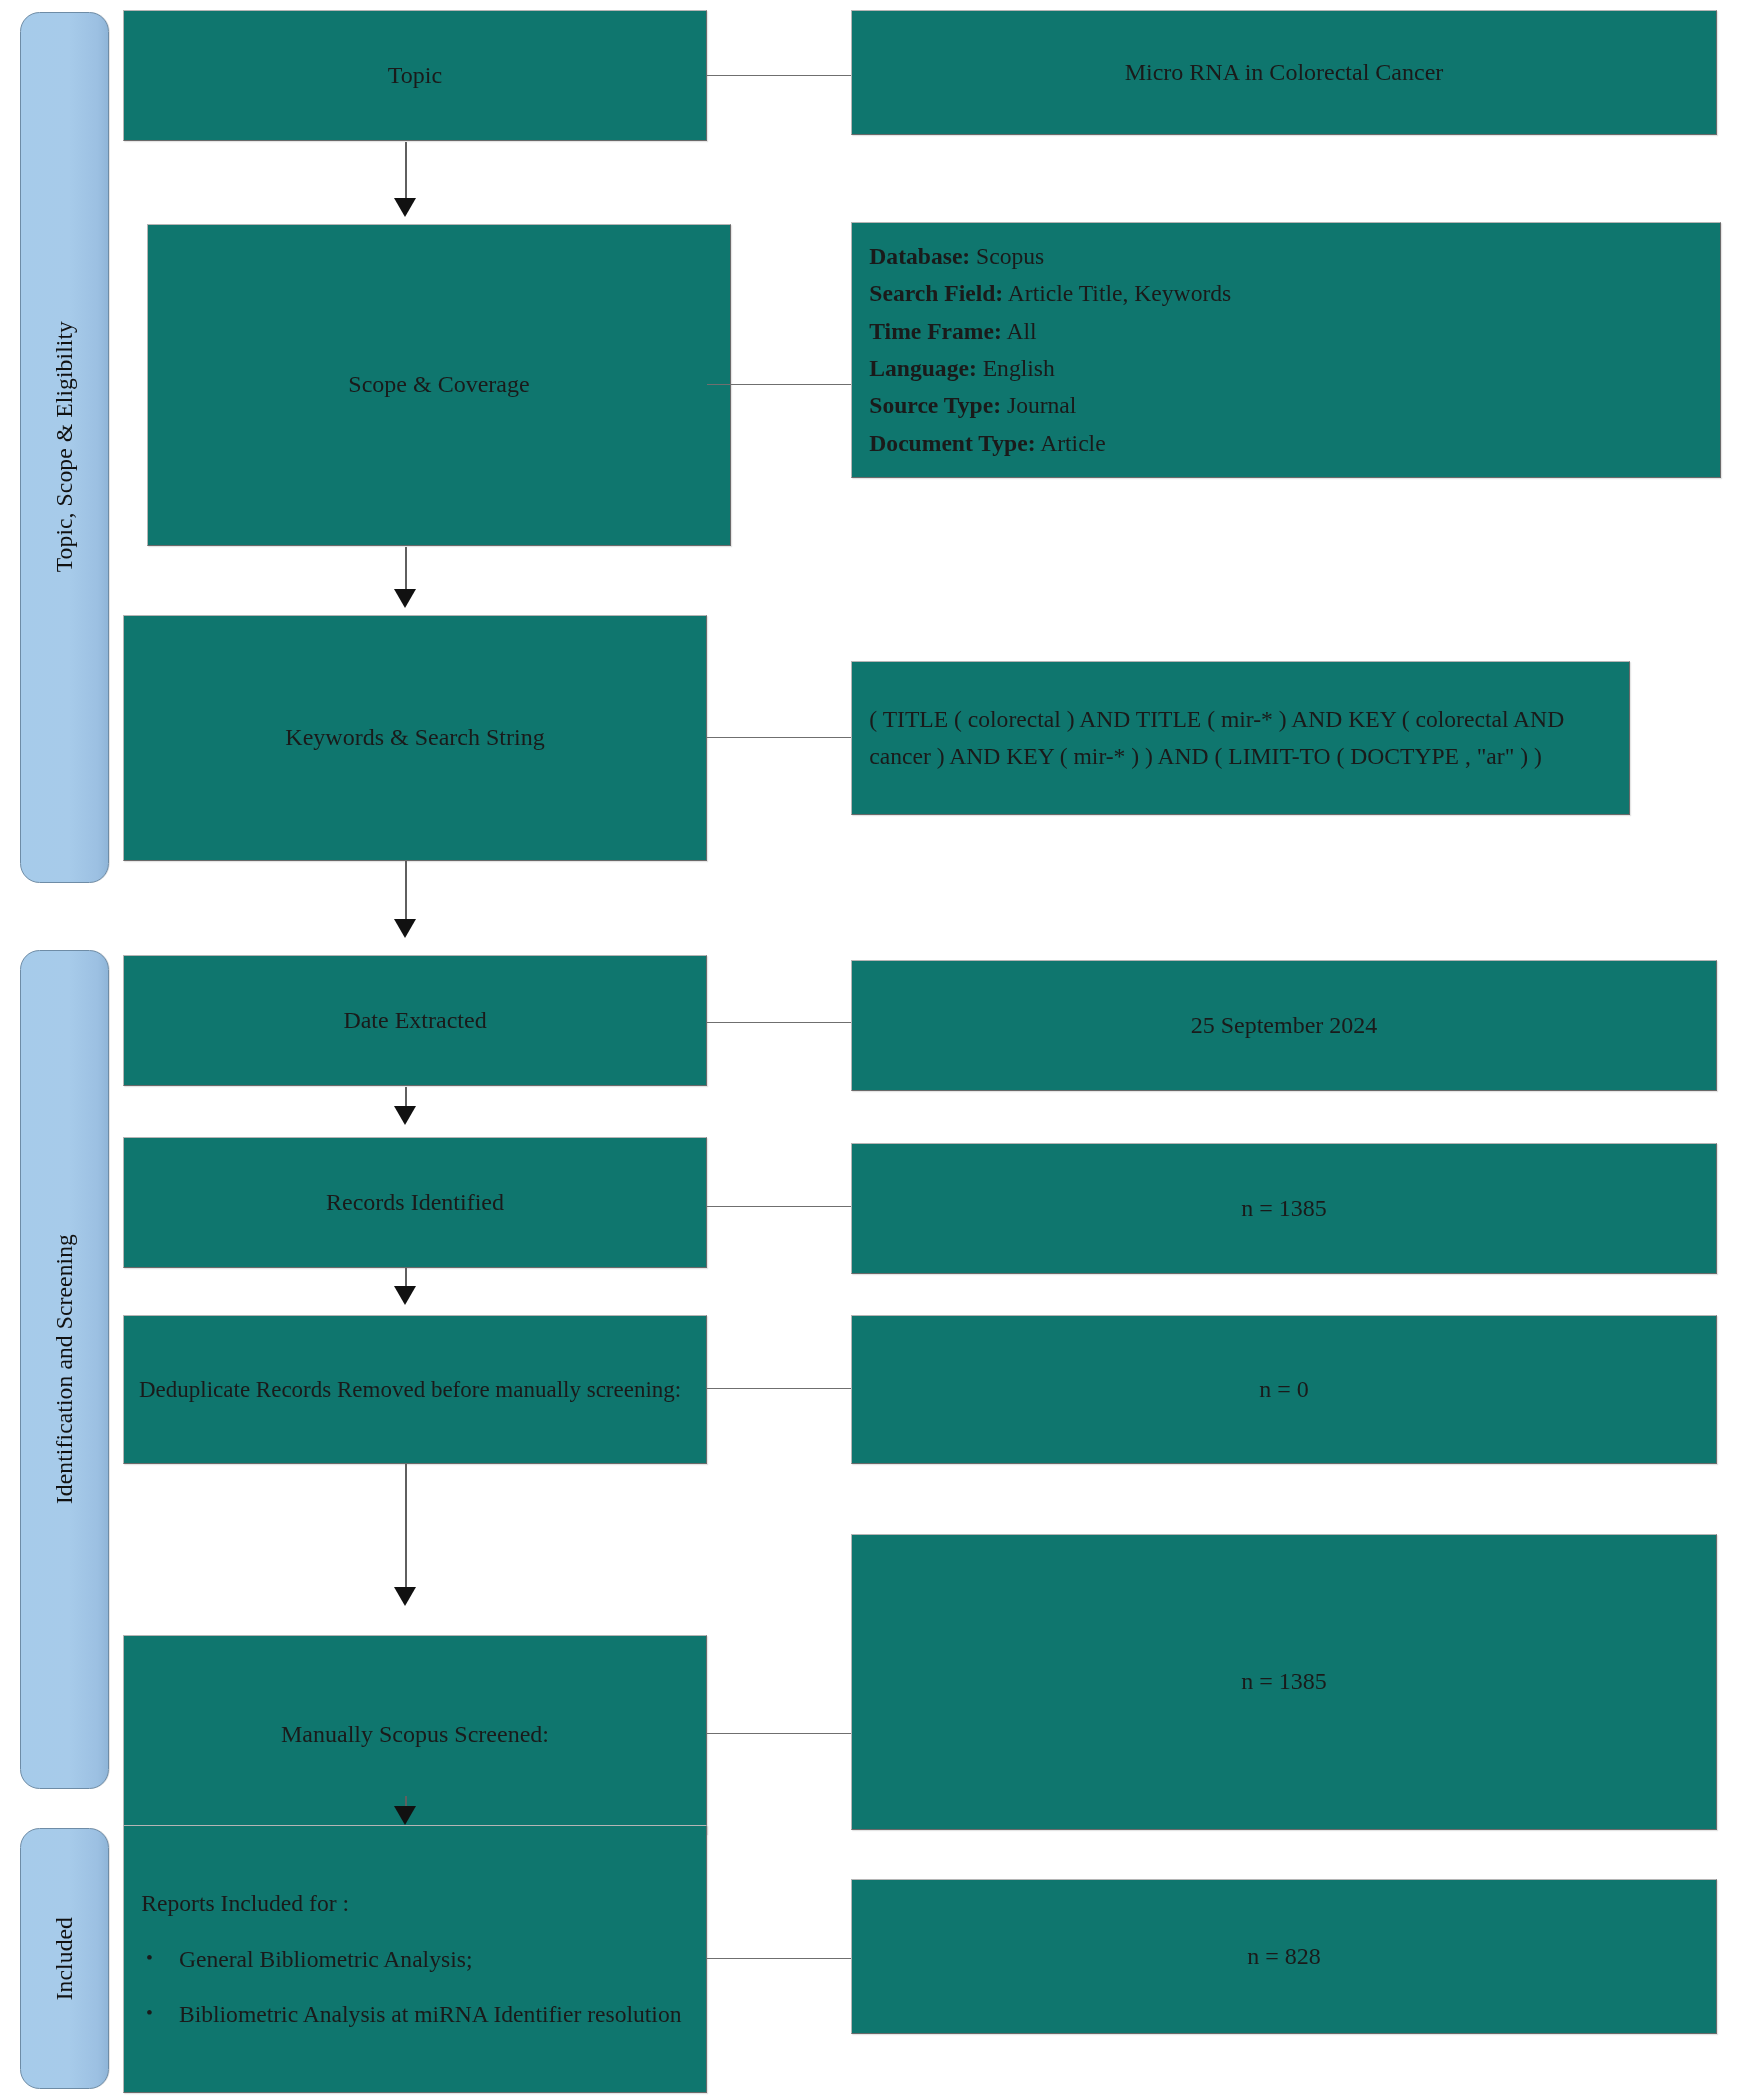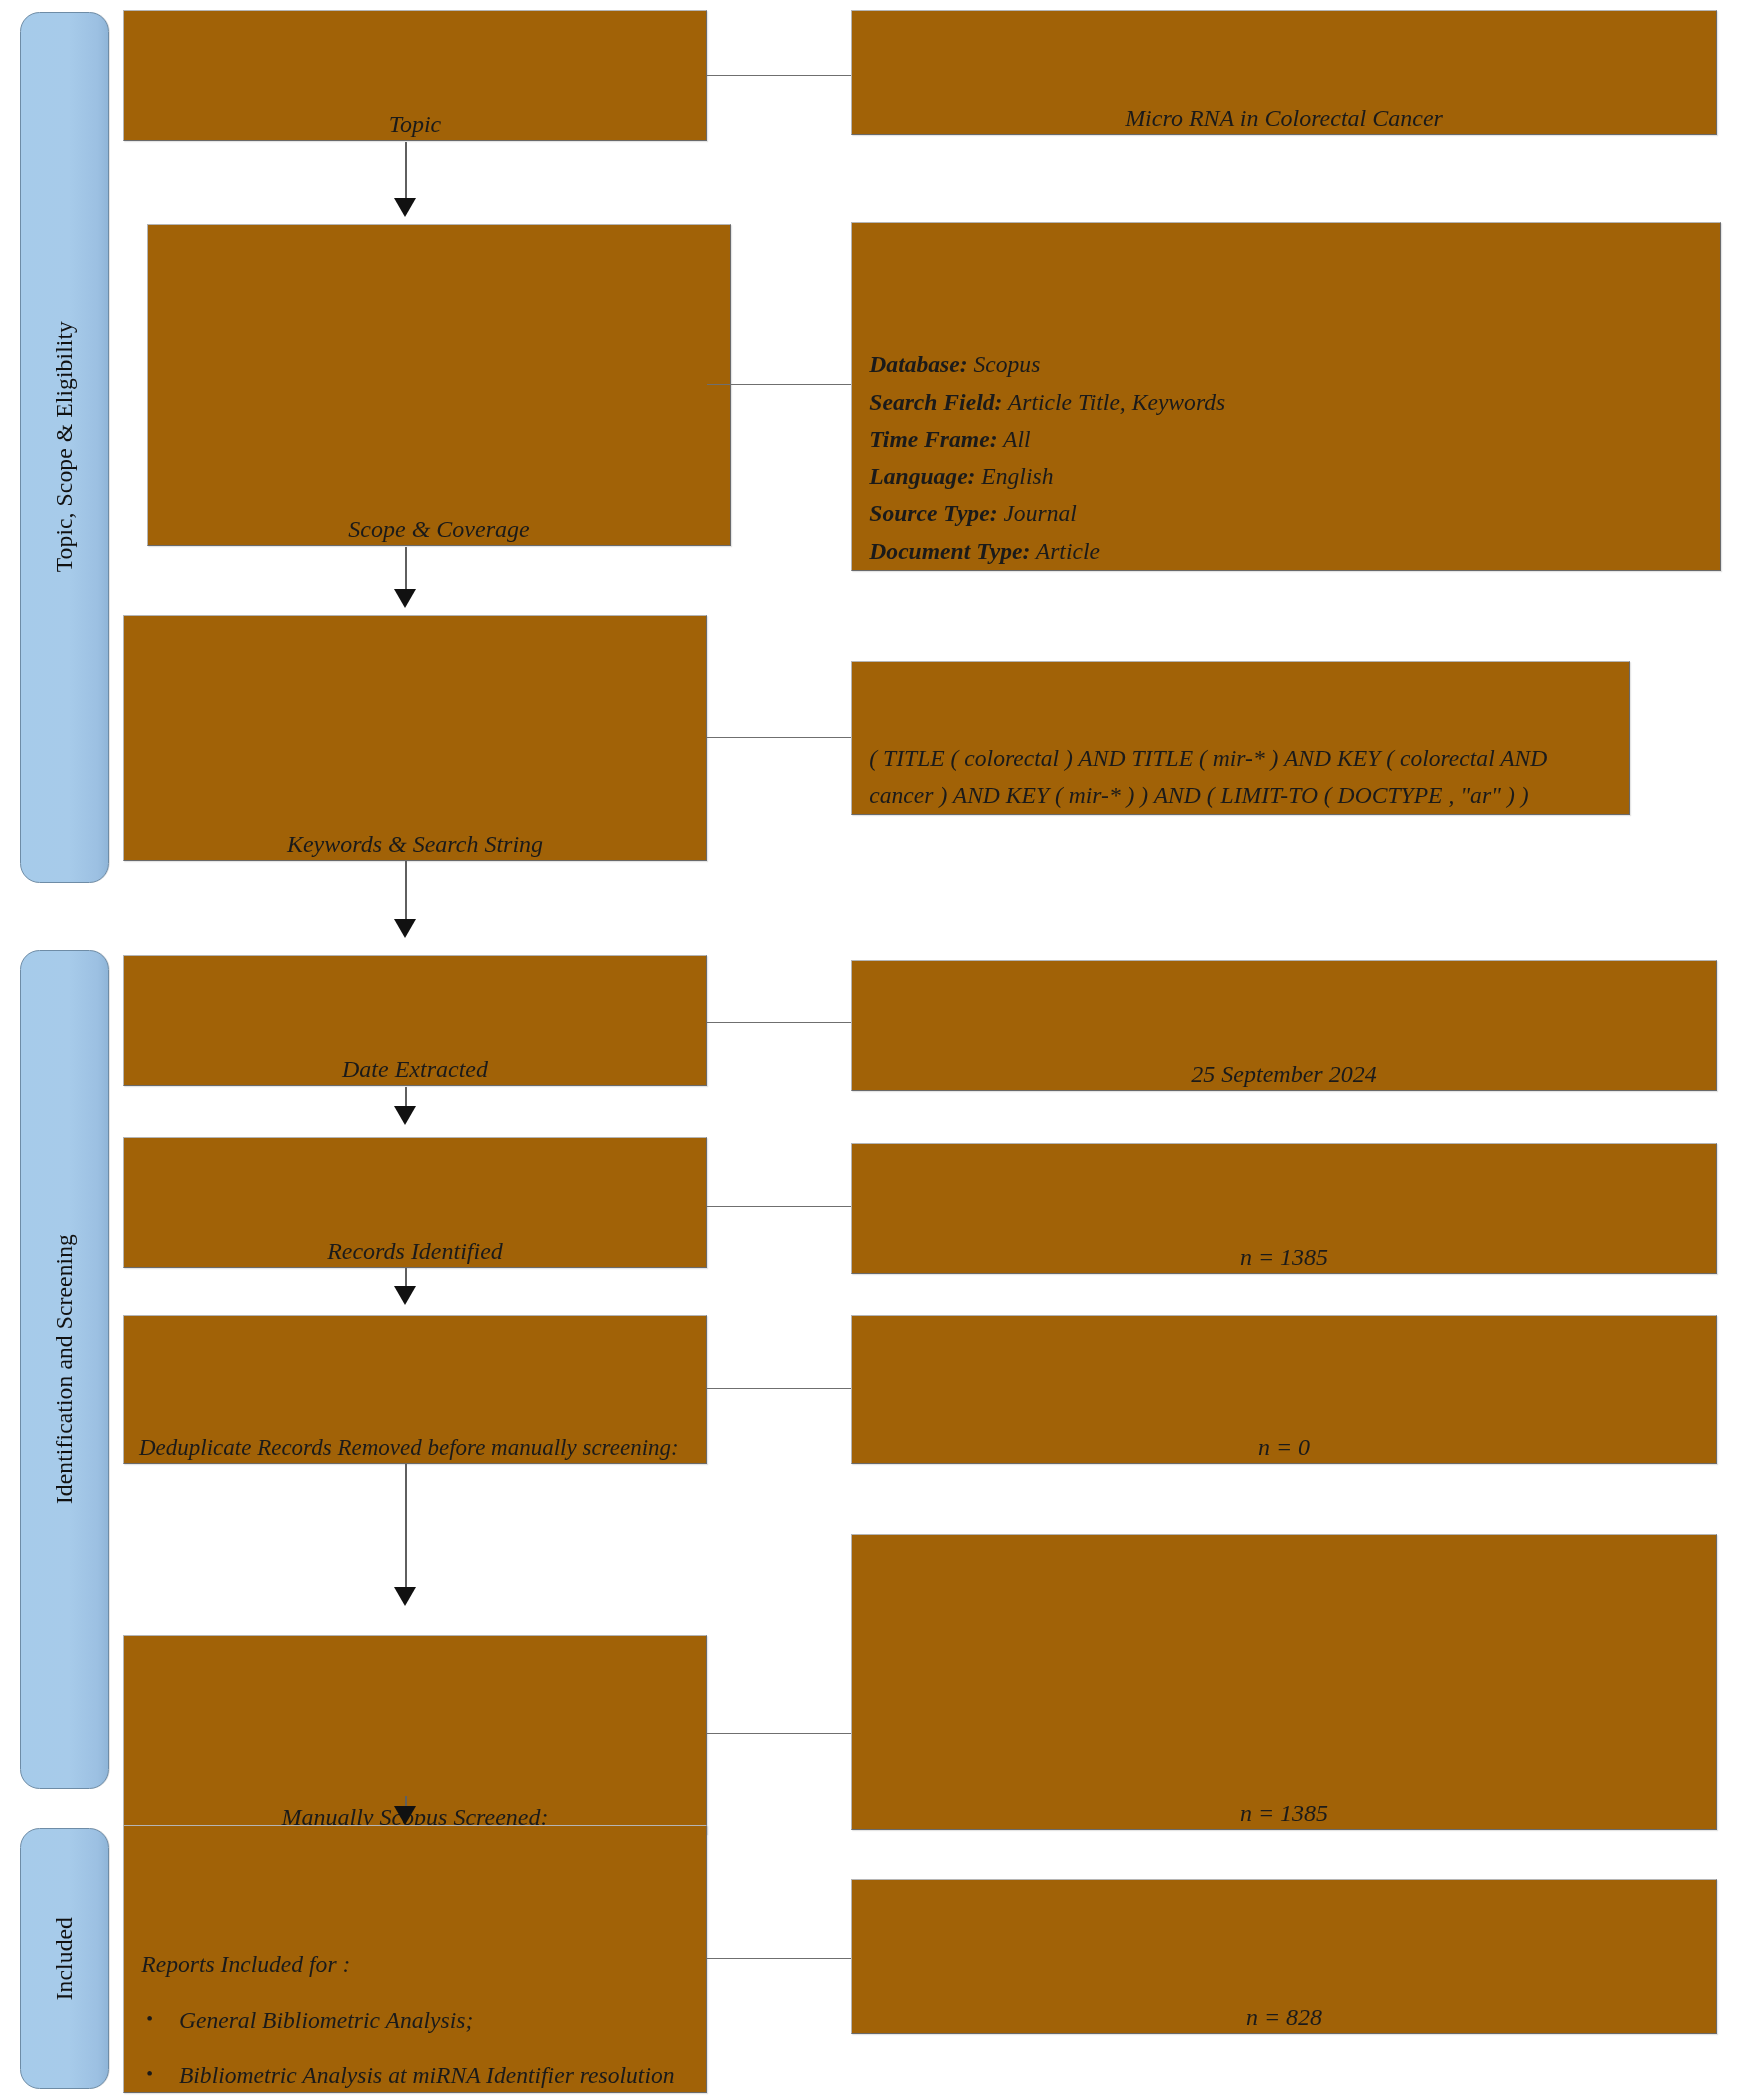--- a/index.html
+++ b/index.html
@@ -32,29 +32,28 @@
     transform:rotate(180deg);
     font-size:23.6px;
     letter-spacing:0.1px;
     white-space:nowrap;
     color:#111;
   }
 
   
   .fbox{
     position:absolute;
-    background:#a16207;
+    background:#0f766e;
     border:1.2px solid #b5b5b5;
     border-right-color:#6a6a6a;
     border-bottom-color:#6a6a6a;
     box-sizing:border-box;
     display:flex;
-    align-items:flex-end;
+    align-items:center;
     box-shadow:1.2px 1.2px 0 rgba(0,0,0,.10);
-    font-style:italic;
   }
   .fbox.center{ justify-content:center; text-align:center; }
   .fbox.leftal{ justify-content:flex-start; text-align:left; }
   .ftext{ font-size:24px; line-height:1.30; padding:0 15px; }
   .ftext.small{ font-size:23px; }
 
   
   .kvlist{ padding:0 0 0 17.3px; font-size:23.6px; line-height:1.58; }
   .kvlist div{ white-space:nowrap; }
   .kvlist b{ font-weight:bold; }
@@ -138,21 +137,21 @@
         <span class="bull">•</span>
         <span class="btxt">Bibliometric Analysis at miRNA Identifier resolution</span>
       </div>
     </div>
   </div>
 
   <div class="fbox center" style="left:851px;top:10.4px;width:866px;height:125px;">
     <span class="ftext">Micro RNA in Colorectal Cancer</span>
   </div>
 
-  <div class="fbox leftal" style="left:851px;top:222px;width:870px;height:349px;">
+  <div class="fbox leftal" style="left:851px;top:222px;width:870px;height:256px;">
     <div class="kvlist">
       <div><b>Database:</b><span> Scopus</span></div>
       <div><b>Search Field:</b><span> Article Title, Keywords</span></div>
       <div><b>Time Frame:</b><span> All</span></div>
       <div><b>Language:</b><span> English</span></div>
       <div><b>Source Type:</b><span> Journal</span></div>
       <div><b>Document Type:</b><span> Article</span></div>
     </div>
   </div>
 

